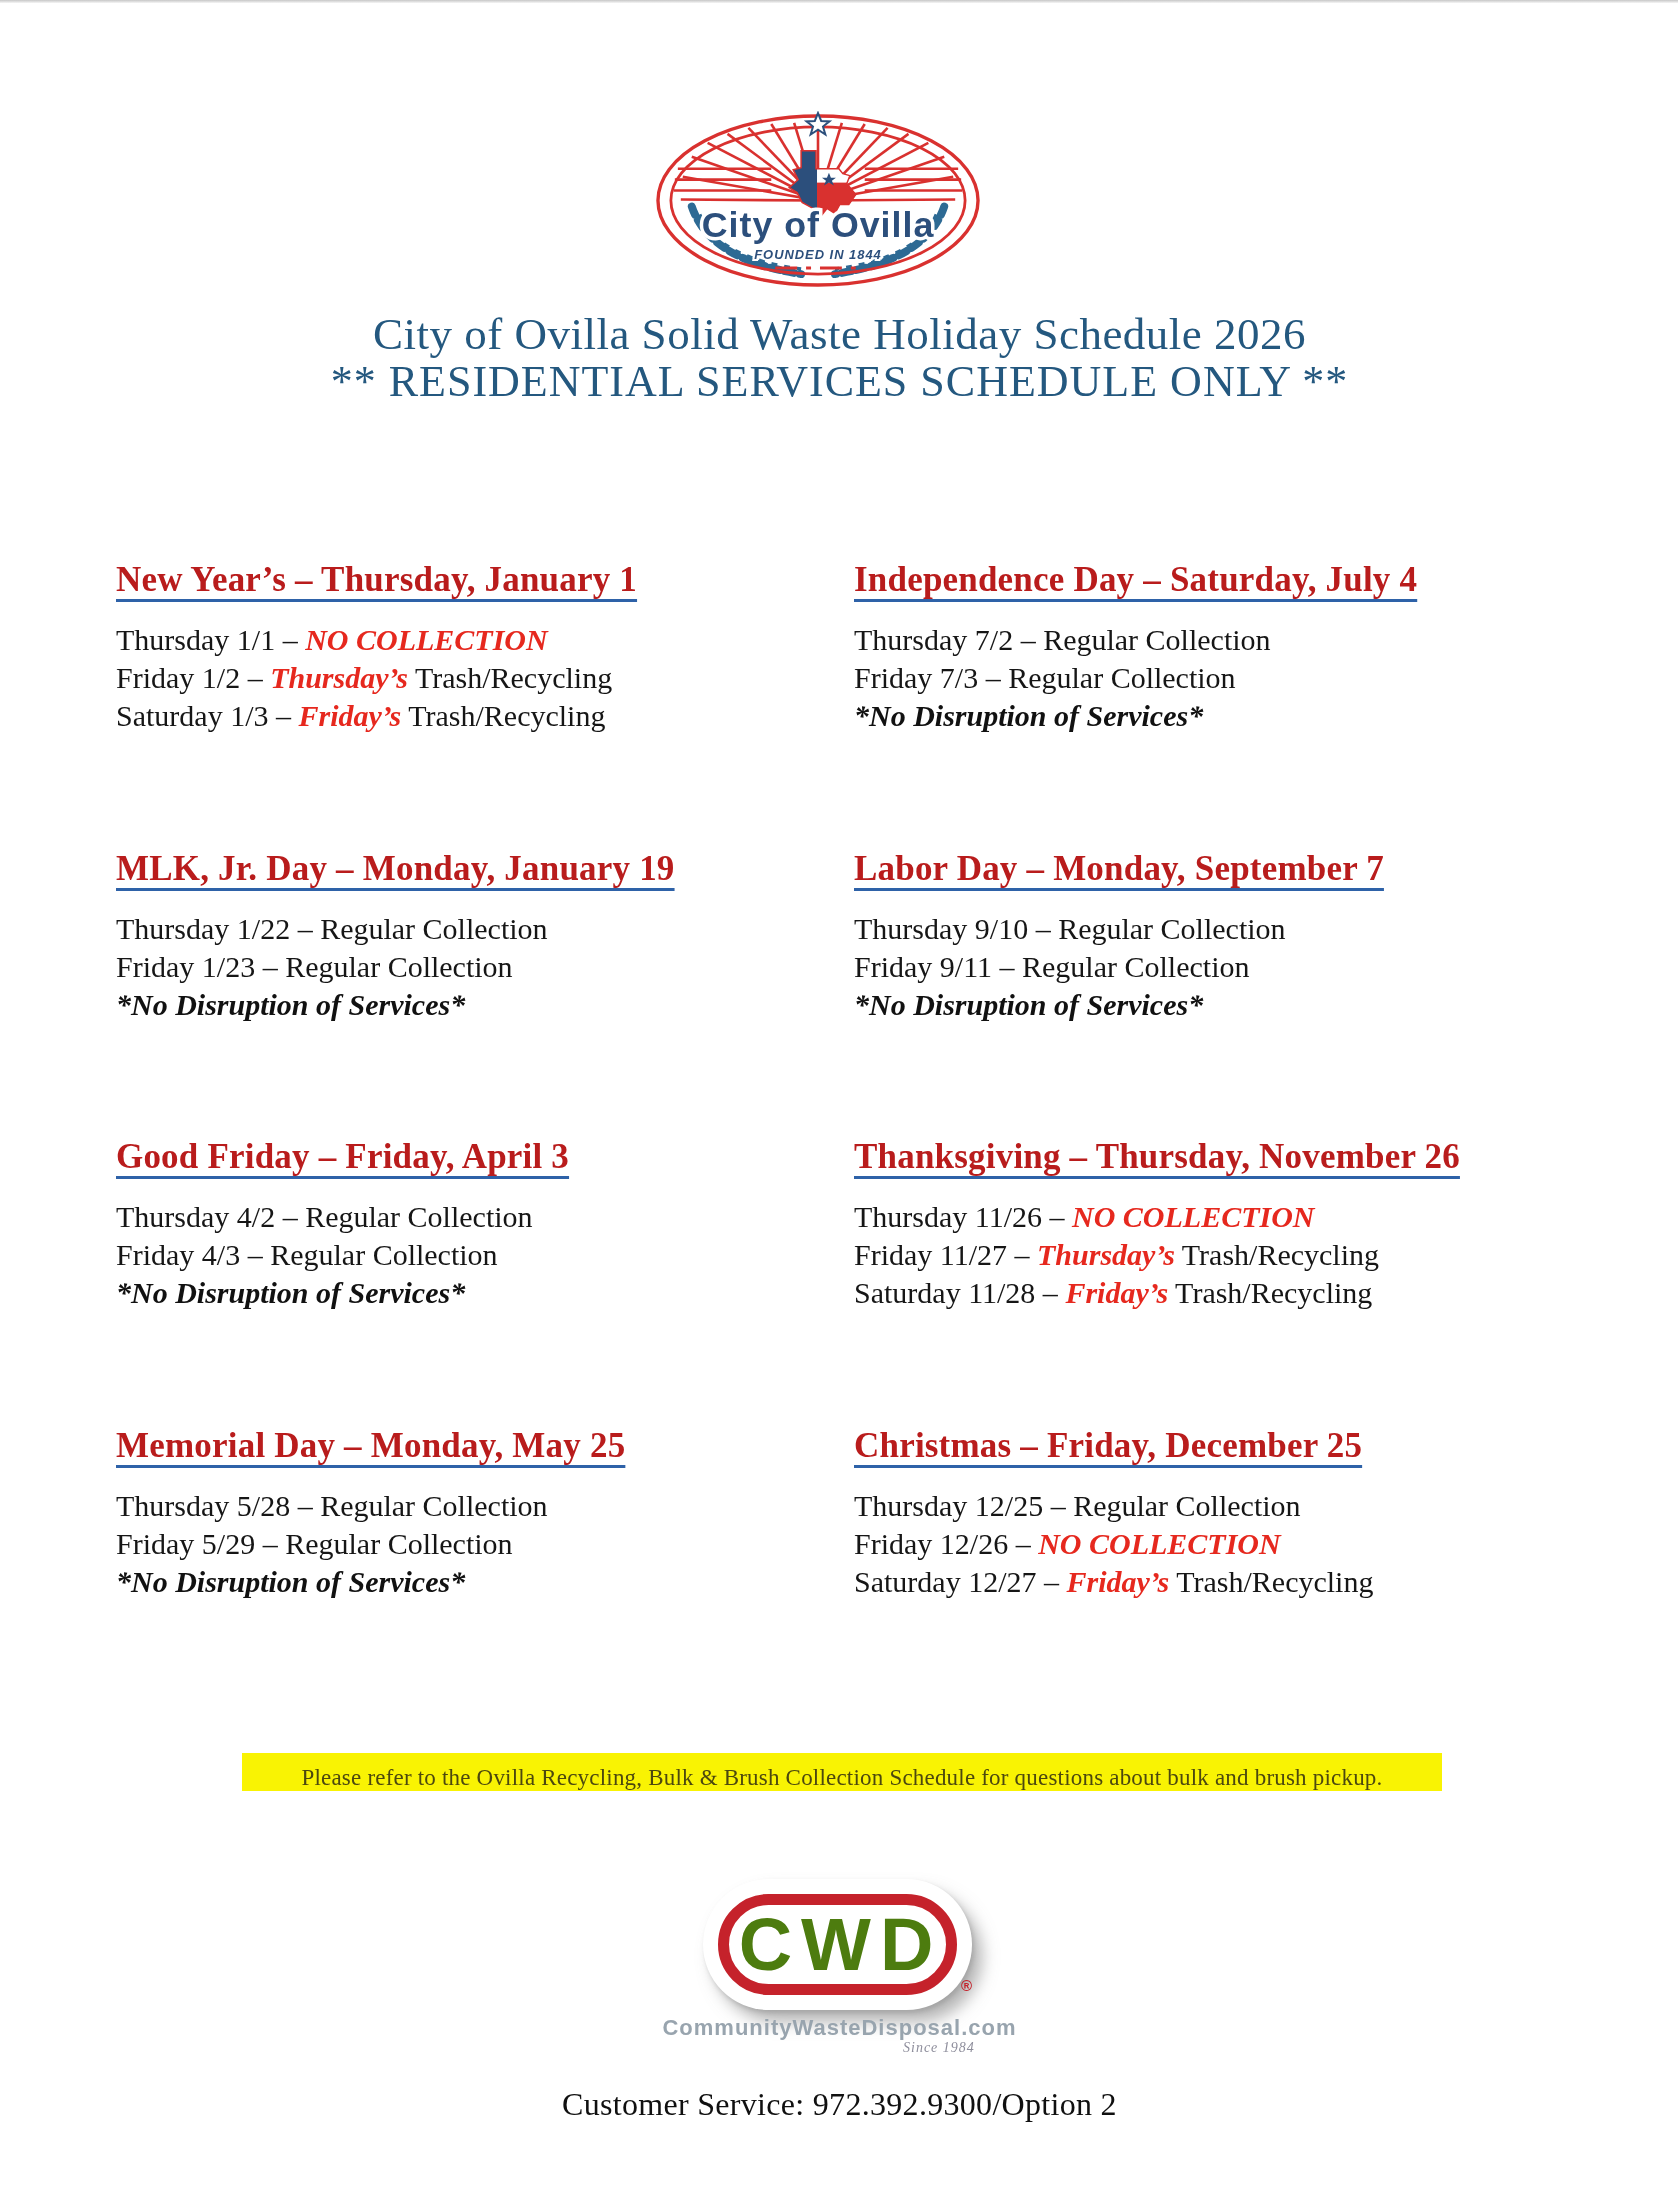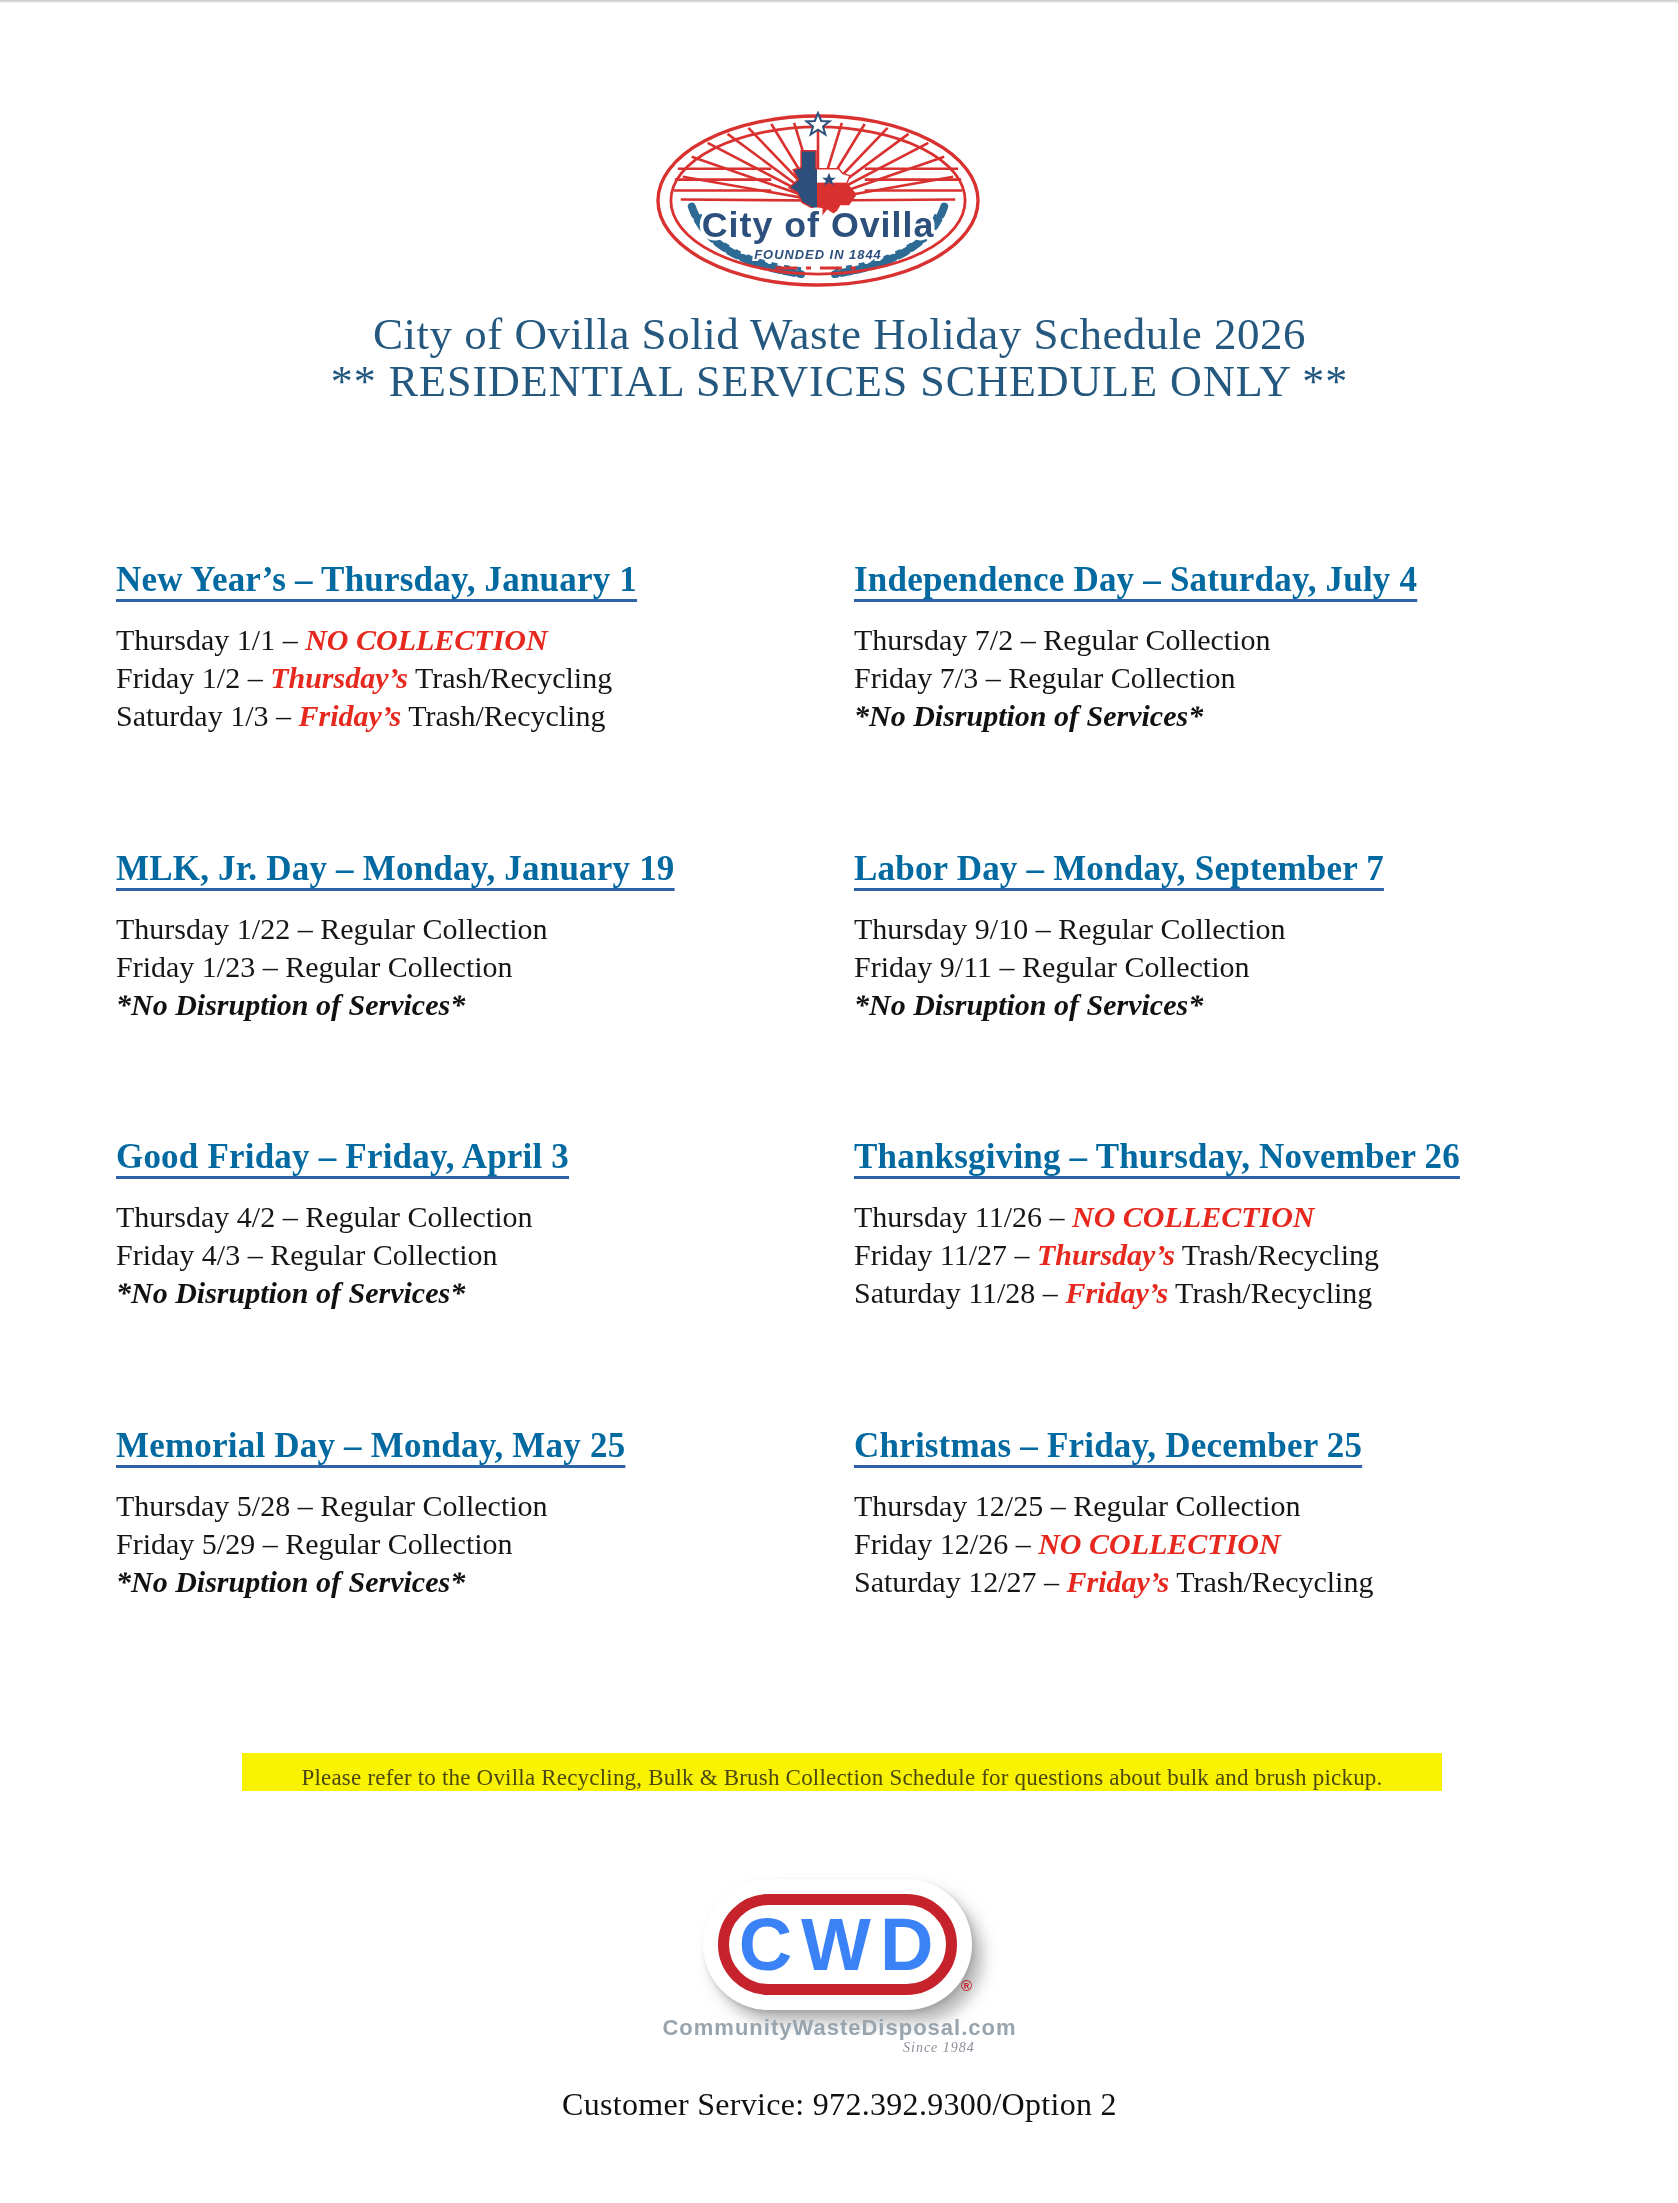--- a/index.html
+++ b/index.html
@@ -15,21 +15,21 @@
 
   
   .title1{position:absolute;top:308px;left:0;right:0;text-align:center;
     font-size:45px;line-height:52px;color:#24587f;letter-spacing:0.5px;}
   .title2{position:absolute;top:356px;left:0;right:0;text-align:center;
     font-size:44px;line-height:52px;color:#24587f;letter-spacing:1px;}
 
   
   .section{position:absolute;width:741px;}
   .sec-heading{
-    display:inline-block;font-weight:bold;font-size:35px;line-height:42px;color:#0369a1;
+    display:inline-block;font-weight:bold;font-size:35px;line-height:42px;color:#b91c1c;
     text-decoration:underline;text-decoration-color:#2e62a8;
     text-decoration-thickness:3px;text-underline-offset:8px;letter-spacing:0.2px;
   }
   .sec-lines{margin-top:20px;}
   .sec-line{font-size:30px;line-height:38px;color:#161616;}
   .sec-line .red{color:#e6281e;font-weight:bold;font-style:italic;}
   .sec-line .note{color:#111111;font-weight:bold;font-style:italic;}
 
   
   .note-bar{
@@ -38,21 +38,21 @@
     font-size:23px;color:#4c480f;white-space:nowrap;letter-spacing:0.2px;
   }
 
   
   .cwd{position:absolute;left:703px;top:1879px;width:269px;height:131px;
     background:#ffffff;border-radius:66px;
     box-shadow:10px 12px 16px rgba(110,110,110,.5),2px 3px 4px rgba(150,150,150,.35);}
   .cwd-ring{position:absolute;inset:15px;border:11px solid #c5222b;border-radius:51px;}
   .cwd-text{position:absolute;inset:0;display:flex;align-items:center;justify-content:center;
     font-family:"Liberation Sans","DejaVu Sans",sans-serif;font-weight:bold;
-    font-size:74px;color:#3b82f6;letter-spacing:9px;padding-left:6px;}
+    font-size:74px;color:#4d7c0f;letter-spacing:9px;padding-left:6px;}
   .cwd-reg{position:absolute;right:0px;bottom:16px;font-family:"Liberation Sans",sans-serif;
     font-size:15px;font-weight:bold;color:#c5222b;}
   .cwd-domain{position:absolute;top:2015px;left:0;right:0;text-align:center;
     font-family:"Liberation Sans","DejaVu Sans",sans-serif;font-weight:bold;
     font-size:22px;color:#98a4ae;letter-spacing:1px;}
   .cwd-since{position:absolute;top:2040px;left:903px;font-style:italic;
     font-size:14px;color:#8e8e9c;letter-spacing:1px;}
 
   
   .customer{position:absolute;top:2086px;left:0;right:0;text-align:center;

